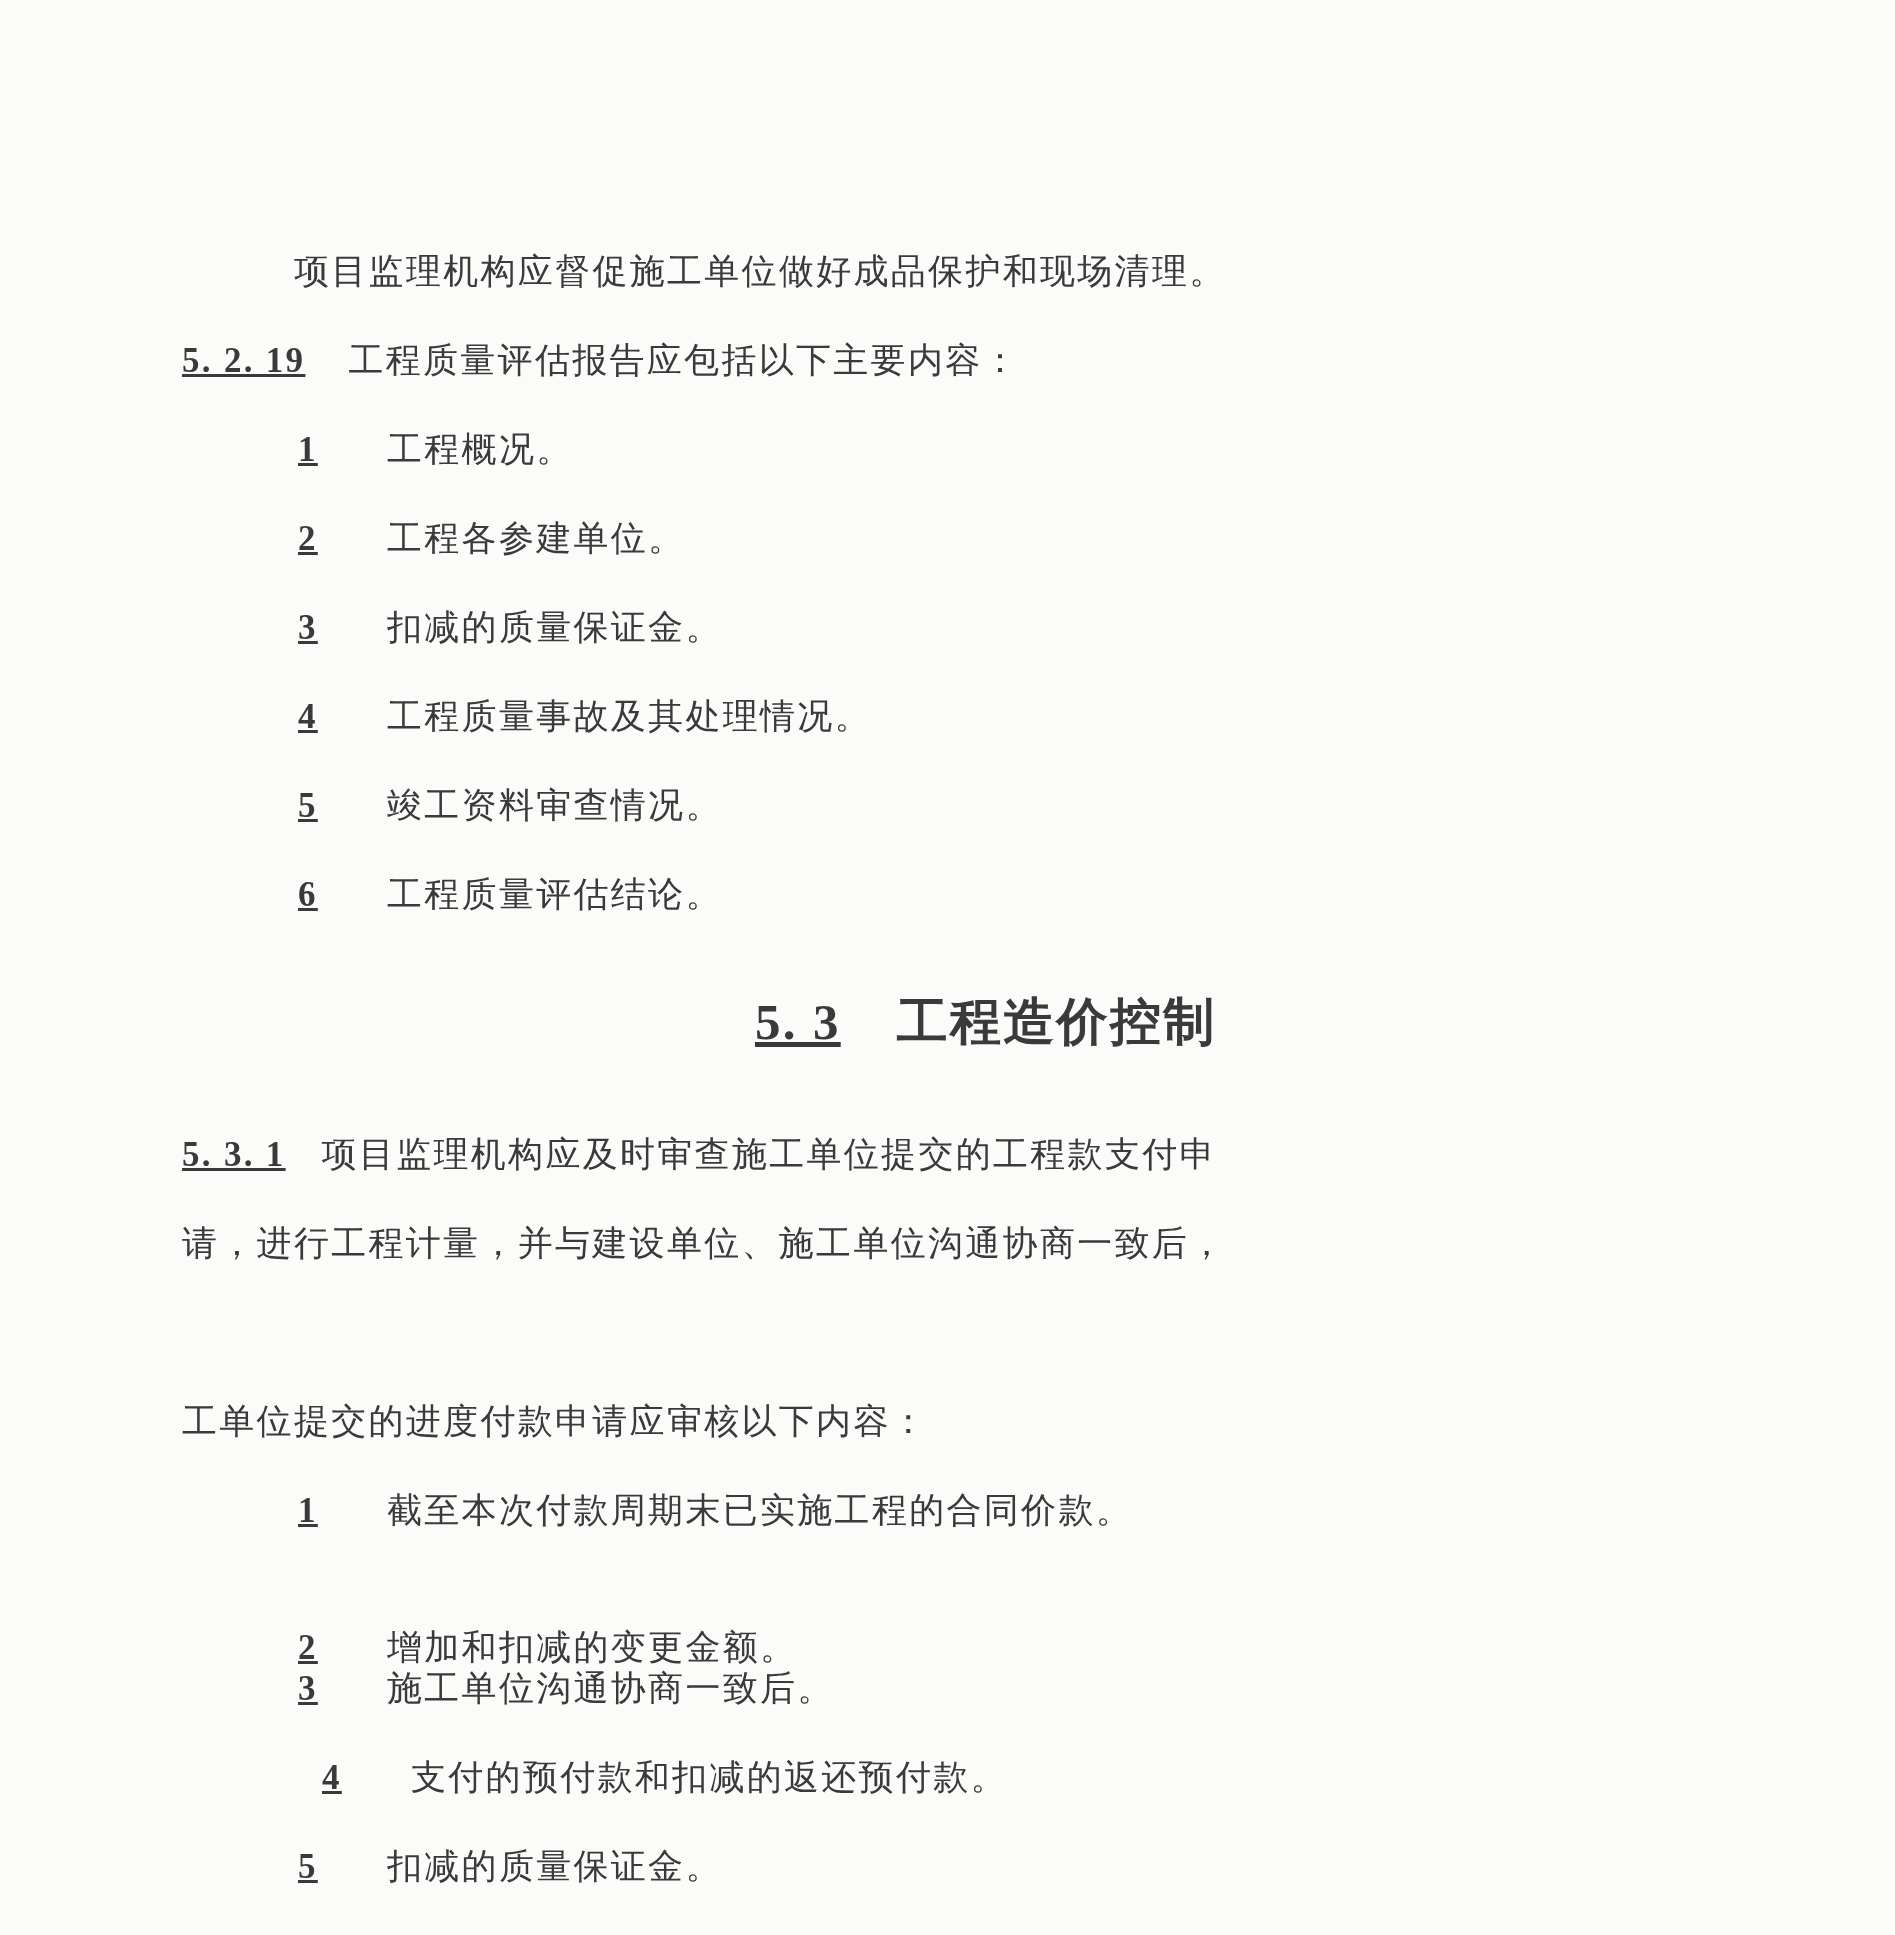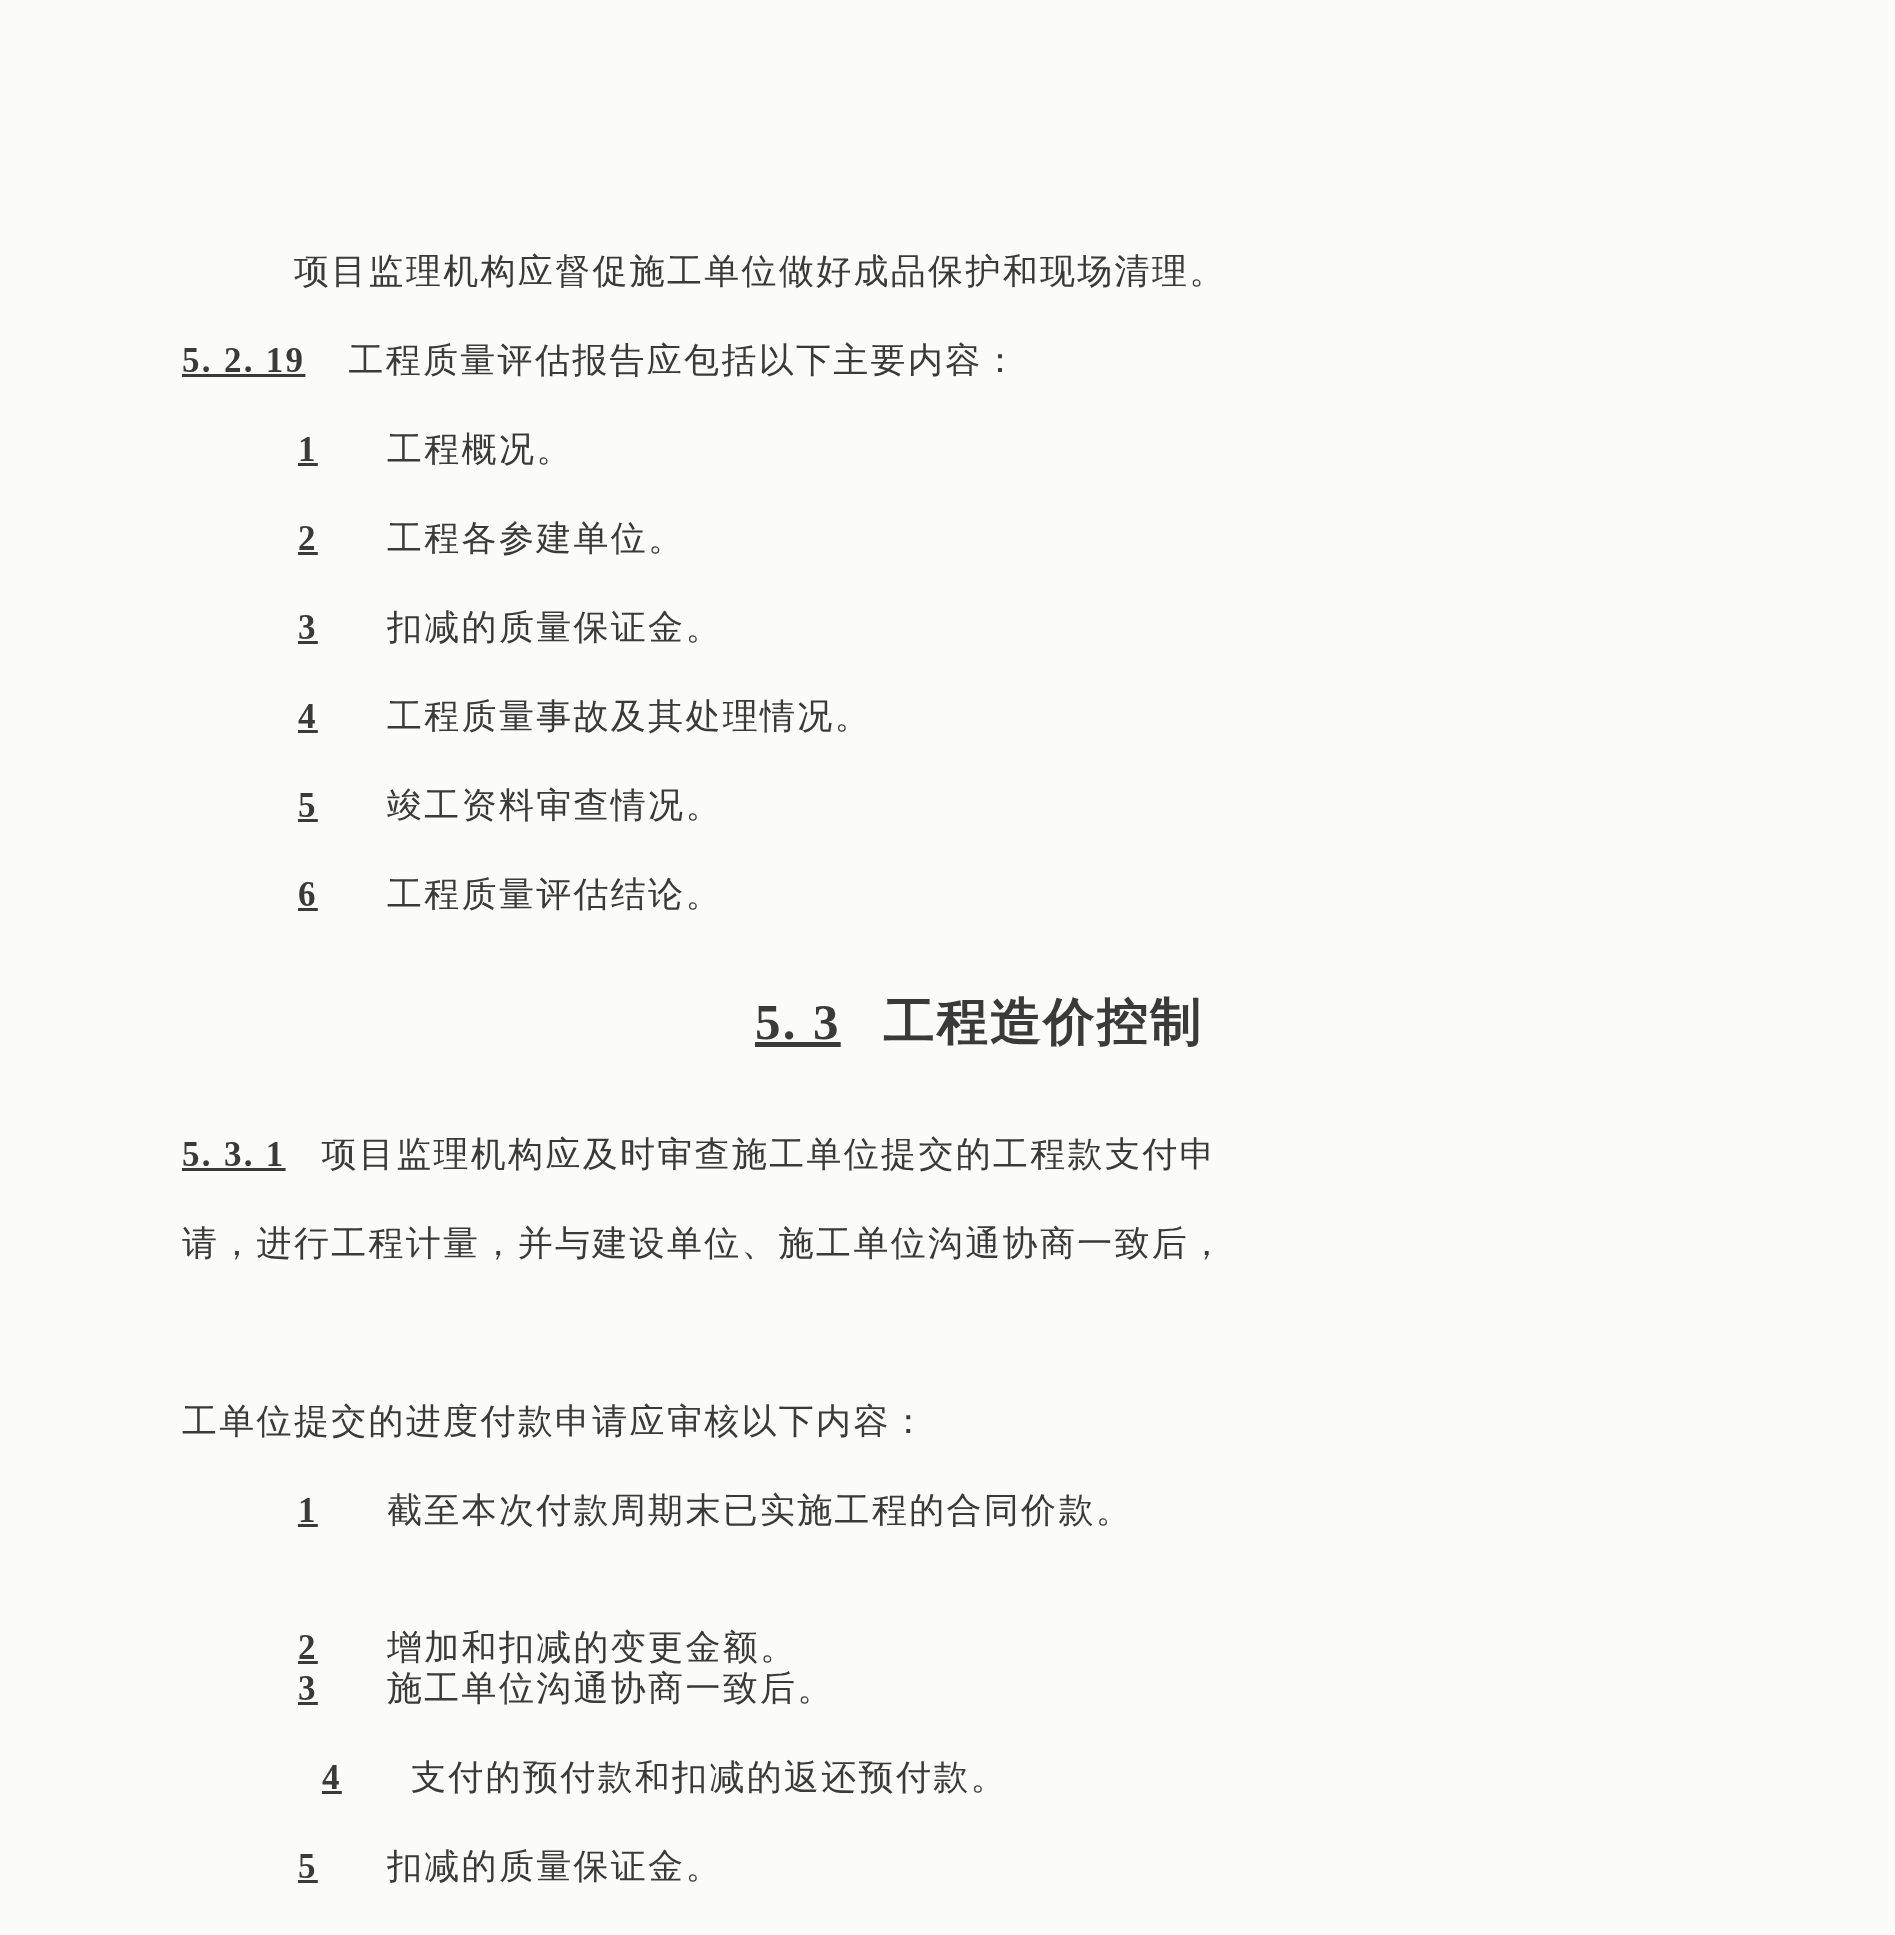--- a/index.html
+++ b/index.html
@@ -25,21 +25,21 @@
     text-decoration: underline;
   }
   .heading {
     position: absolute;
     font-size: 51px;
     line-height: 62px;
     white-space: nowrap;
     font-weight: bold;
     letter-spacing: 2.3px;
   }
-  .heading .num { margin-right: 43px; }
+  .heading .num { margin-right: 56px; }
   .clause-num { display: inline-block; margin-right: 43px; }
   .item-num { display: inline-block; width: 89px; }
 </style>
 </head>
 <body>
 
 <div class="page">
 
   <div class="line" style="left:294px; top:240px;">项目监理机构应督促施工单位做好成品保护和现场清理。</div>
 

